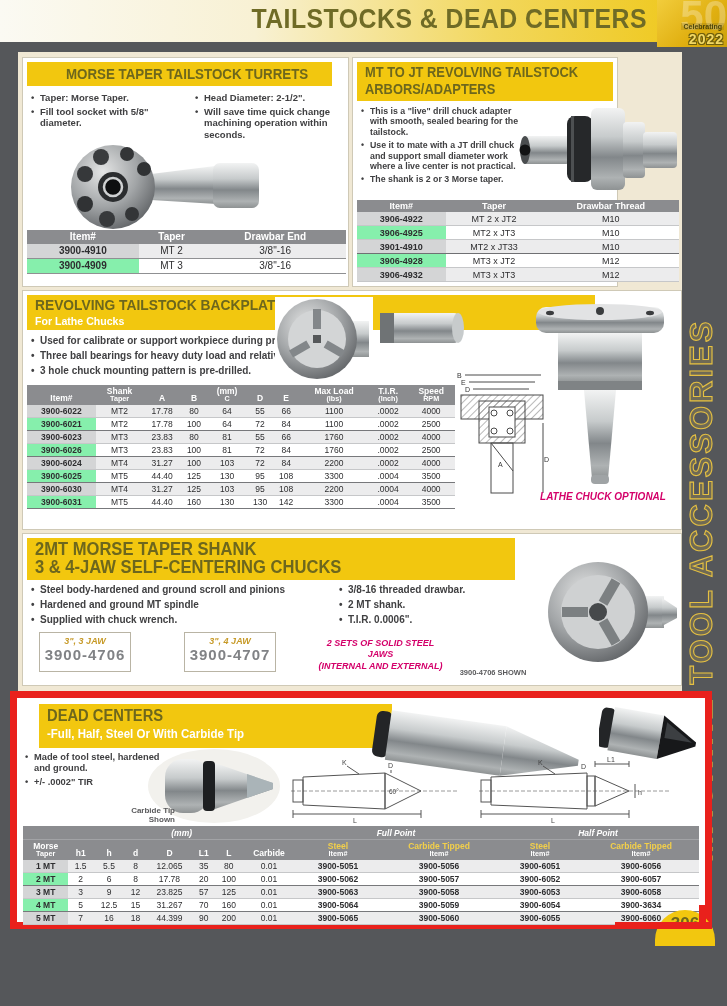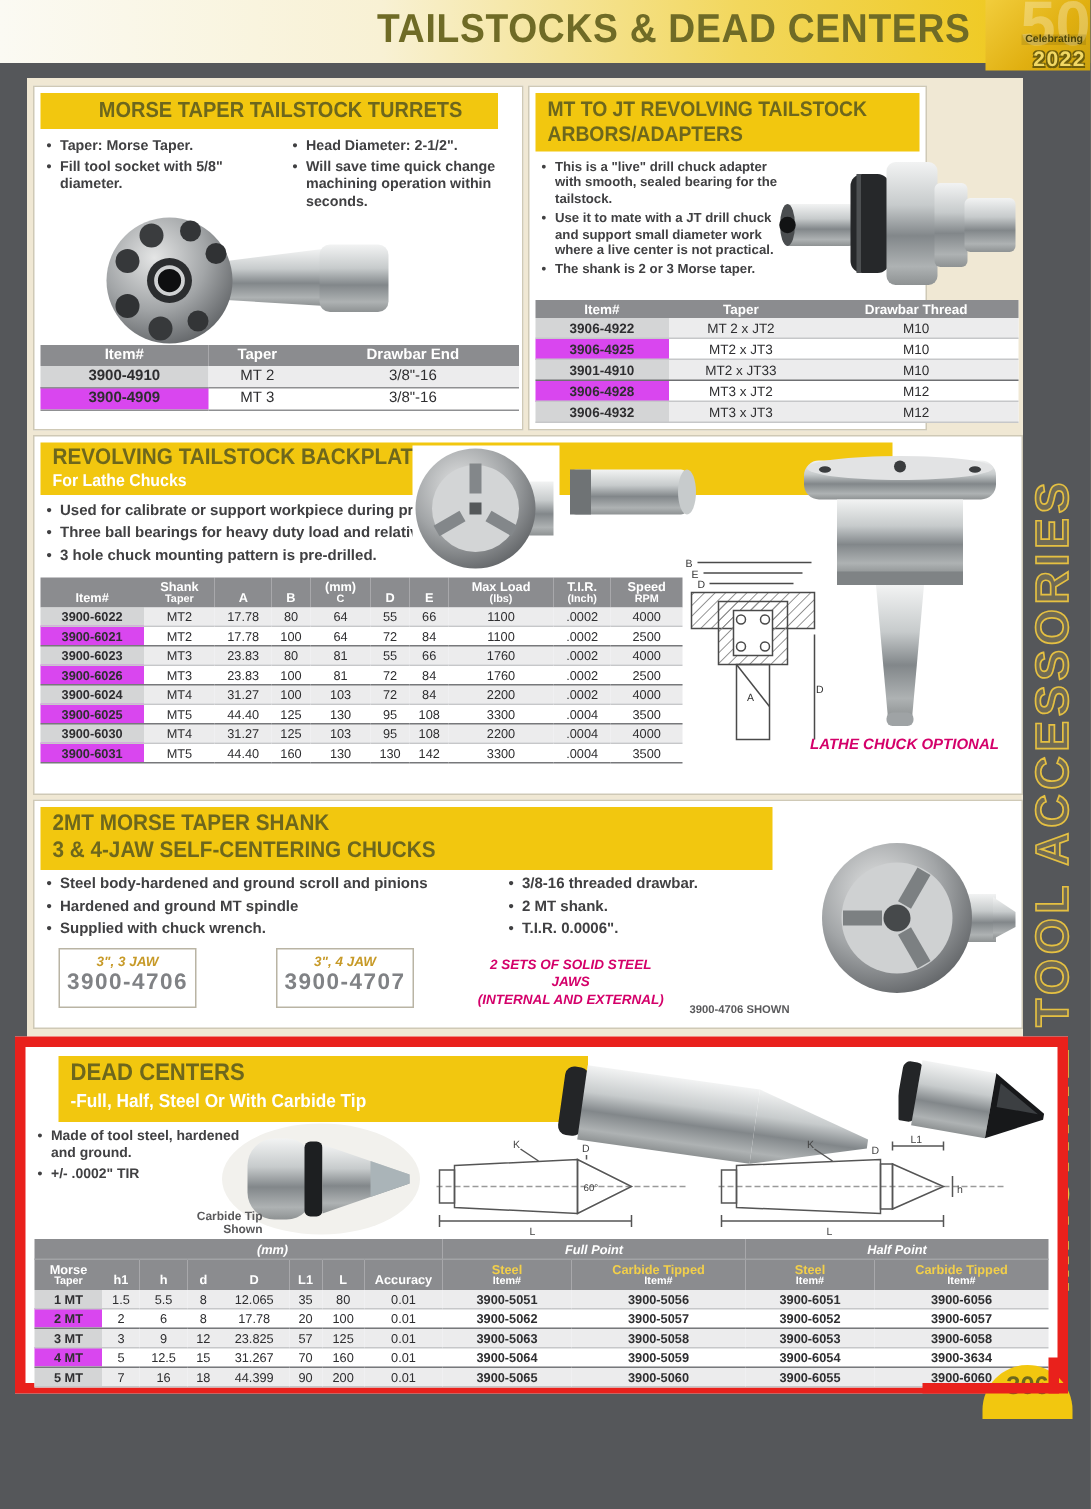--- a/index.html
+++ b/index.html
@@ -38,21 +38,21 @@
   .bullet .dot{width:9px;flex:none;}
 
   
   table{border-collapse:collapse;background:#fff;}
   th,td{padding:1.5px 2px;text-align:center;vertical-align:middle;}
   thead th{background:#8b8c8f;color:#fff;font-weight:700;vertical-align:bottom;}
   thead tr.grp th{font-style:italic;border-bottom:1px solid #a2a3a6;vertical-align:middle;}
   thead th .main{display:block;line-height:1.05;}
   thead th .sub{display:block;font-size:.85em;line-height:1.05;font-weight:700;}
   tbody td{color:#2e2e30;}
-  tbody td.c0{background:#d946ef;font-weight:700;}
+  tbody td.c0{background:#86efac;font-weight:700;}
   tbody tr:nth-child(odd) td{background:#ececed;}
   tbody tr:nth-child(odd) td.c0{background:#d4d5d6;}
   tbody tr td{border-bottom:1px solid #c6c7c9;}
 
   .t1{width:319px;font-size:10px;}
   .t1 tbody td{border-bottom:1px solid #8f9092;}
   .t2{width:322px;font-size:9px;}
   .t2 tbody tr:nth-child(3) td{border-bottom:1.5px solid #6f7073;}
   .t3{width:428px;font-size:8.5px;}
   .t3 tbody tr:nth-child(even) td{border-bottom:1.5px solid #77787b;}
@@ -480,21 +480,21 @@
             <td>.0004</td>
             <td>3500</td>
           </tr>
         </tbody>
       </table>
 
     <div class="magenta" style="position:absolute;left:500px;top:200px;width:160px;text-align:center;font-size:10px;">LATHE CHUCK OPTIONAL</div>
   </div>
 
   <div class="card" style="left:22px;top:533px;width:660px;height:153px;">
-    <div class="tbar" style="left:4px;top:4px;width:480px;height:40px;font-size:15px;line-height:18px;padding:2px 0 0 8px;">
+    <div class="tbar" style="left:4px;top:4px;width:480px;height:40px;font-size:18px;line-height:18px;padding:2px 0 0 8px;">
       <span class="tline">2MT MORSE TAPER SHANK</span>
       <span class="tline">3 &amp; 4-JAW SELF-CENTERING CHUCKS</span>
     </div>
     <div class="bullets" style="left:8px;top:50px;width:300px;font-size:10px;">
         <div class="bullet">
           <span class="dot">•</span>
           <span>Steel body-hardened and ground scroll and pinions</span>
         </div>
         <div class="bullet">
           <span class="dot">•</span>
@@ -662,21 +662,21 @@
             <th>
               <span class="main">D</span>
             </th>
             <th>
               <span class="main">L1</span>
             </th>
             <th>
               <span class="main">L</span>
             </th>
             <th>
-              <span class="main">Accuracy</span>
+              <span class="main">Carbide</span>
             </th>
             <th>
               <span class="main">Steel</span>
               <span class="sub">Item#</span>
             </th>
             <th>
               <span class="main">Carbide Tipped</span>
               <span class="sub">Item#</span>
             </th>
             <th>

